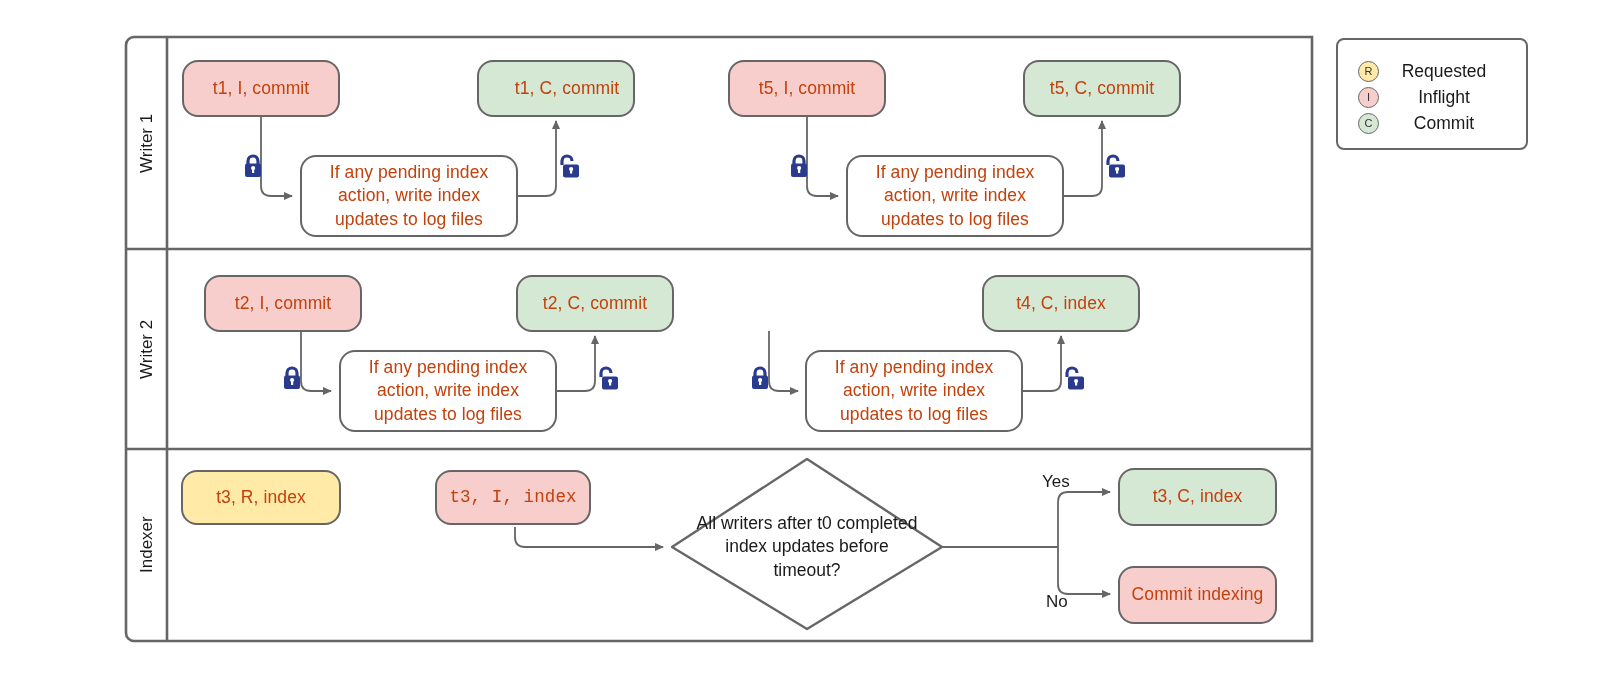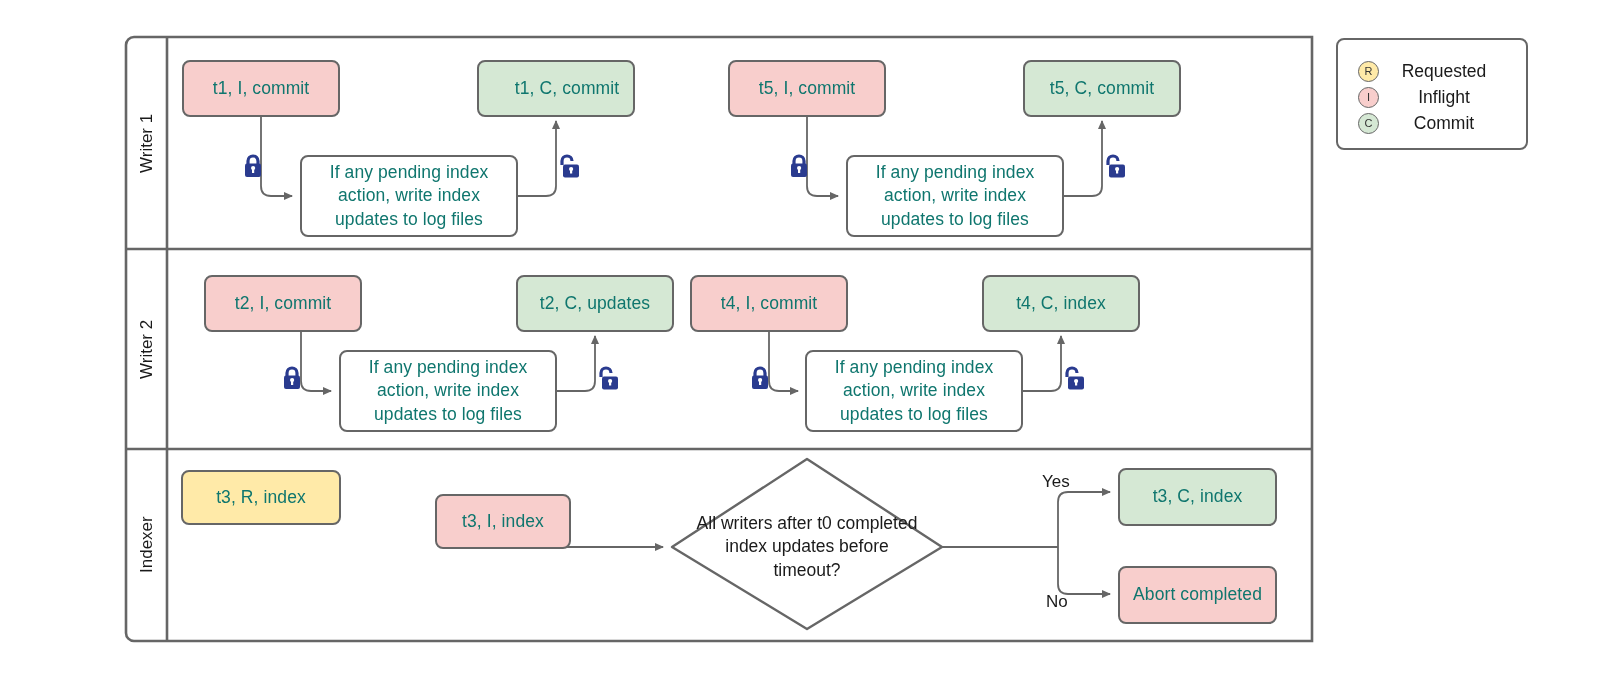--- a/index.html
+++ b/index.html
@@ -24,26 +24,26 @@
     position: absolute;
     left: 0; top: 0;
     width: 1609px;
     height: 700px;
     pointer-events: none;
   }
   .node {
     position: absolute;
     box-sizing: border-box;
     border: 2px solid #666666;
-    border-radius: 8px;
+    border-radius: 16px;
     display: flex;
     align-items: center;
     justify-content: center;
     text-align: center;
-    color: #0f766e;
+    color: #c2410c;
     font-size: 17.5px;
     line-height: 1.33;
     letter-spacing: 0.1px;
   }
   .node.pink   { background: #f8cecc; }
   .node.green  { background: #d5e8d4; }
   .node.yellow { background: #ffeaa8; }
   .node.white  { background: #ffffff; }
   .lane-label {
     position: absolute;
@@ -178,51 +178,48 @@
     <span>If any pending index action, write index updates to log files</span>
   </div>
   <div class="node white" style="left:846px; top:155px; width:218px; height:82px; padding:0 10px;">
     <span>If any pending index action, write index updates to log files</span>
   </div>
 
   <div class="node pink" style="left:204px; top:275px; width:158px; height:57px;">
     <span>t2, I, commit</span>
   </div>
   <div class="node green" style="left:516px; top:275px; width:158px; height:57px;">
-    <span>t2, C, updates</span>
-  </div>
-  <div class="node pink" style="left:690px; top:275px; width:158px; height:57px;">
-    <span>t4, I, commit</span>
+    <span>t2, C, commit</span>
   </div>
   <div class="node green" style="left:982px; top:275px; width:158px; height:57px;">
     <span>t4, C, index</span>
   </div>
   <div class="node white" style="left:339px; top:350px; width:218px; height:82px; padding:0 10px;">
     <span>If any pending index action, write index updates to log files</span>
   </div>
   <div class="node white" style="left:805px; top:350px; width:218px; height:82px; padding:0 10px;">
     <span>If any pending index action, write index updates to log files</span>
   </div>
 
   <div class="node yellow" style="left:181px; top:470px; width:160px; height:55px;">
     <span>t3, R, index</span>
   </div>
-  <div class="node pink" style="left:435px; top:494px; width:136px; height:55px;">
+  <div class="node pink" style="left:435px; top:470px; width:156px; height:55px;font-family:Liberation Mono, monospace;">
     <span>t3, I, index</span>
   </div>
   <div style="position:absolute; left:690px; top:500px; width:234px; height:94px;
               display:flex; align-items:center; justify-content:flex-start; text-align:center;
               font-size:17.5px; line-height:1.33; color:#1a1a1a;">
     <span>All writers after t0 completed index updates before timeout?</span>
   </div>
   <div class="node green" style="left:1118px; top:468px; width:159px; height:58px;">
     <span>t3, C, index</span>
   </div>
   <div class="node pink" style="left:1118px; top:566px; width:159px; height:58px;">
-    <span>Abort completed</span>
+    <span>Commit indexing</span>
   </div>
 
   <div class="edge-label" style="left:1042px; top:472px;">
     <span>Yes</span>
   </div>
   <div class="edge-label" style="left:1046px; top:592px;">
     <span>No</span>
   </div>
 
   <div class="lockwrap" style="left:242px; top:153px;">

